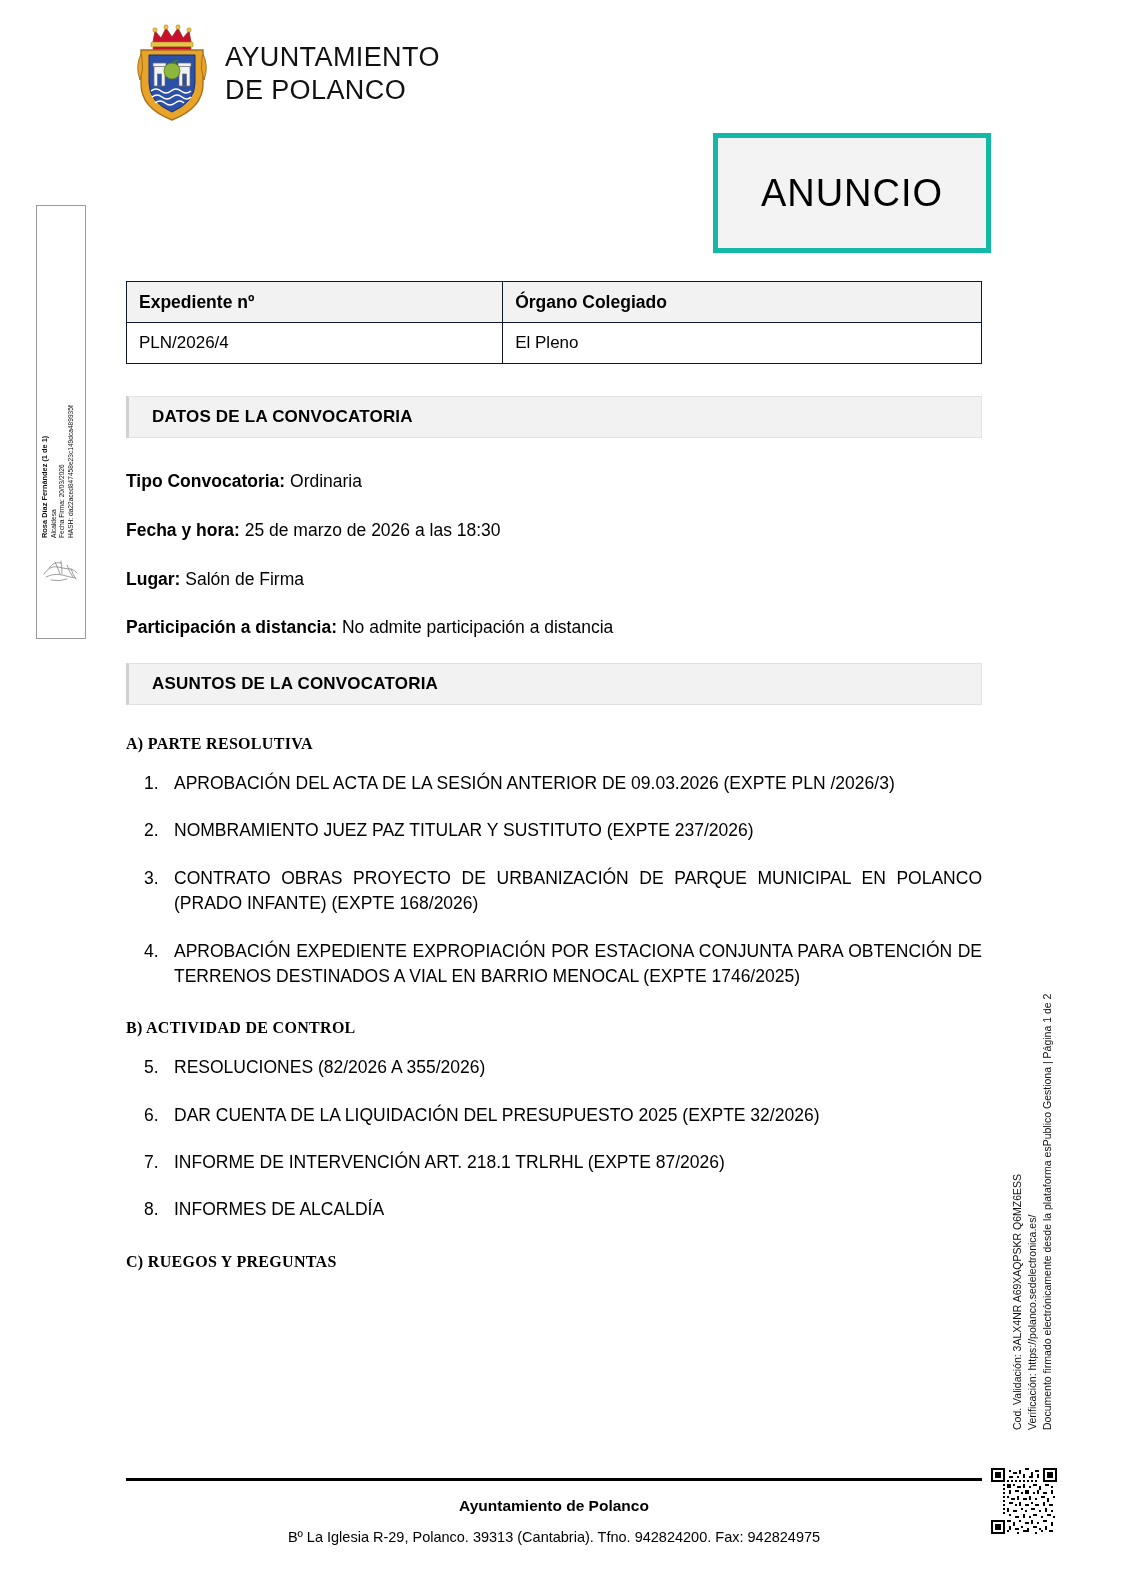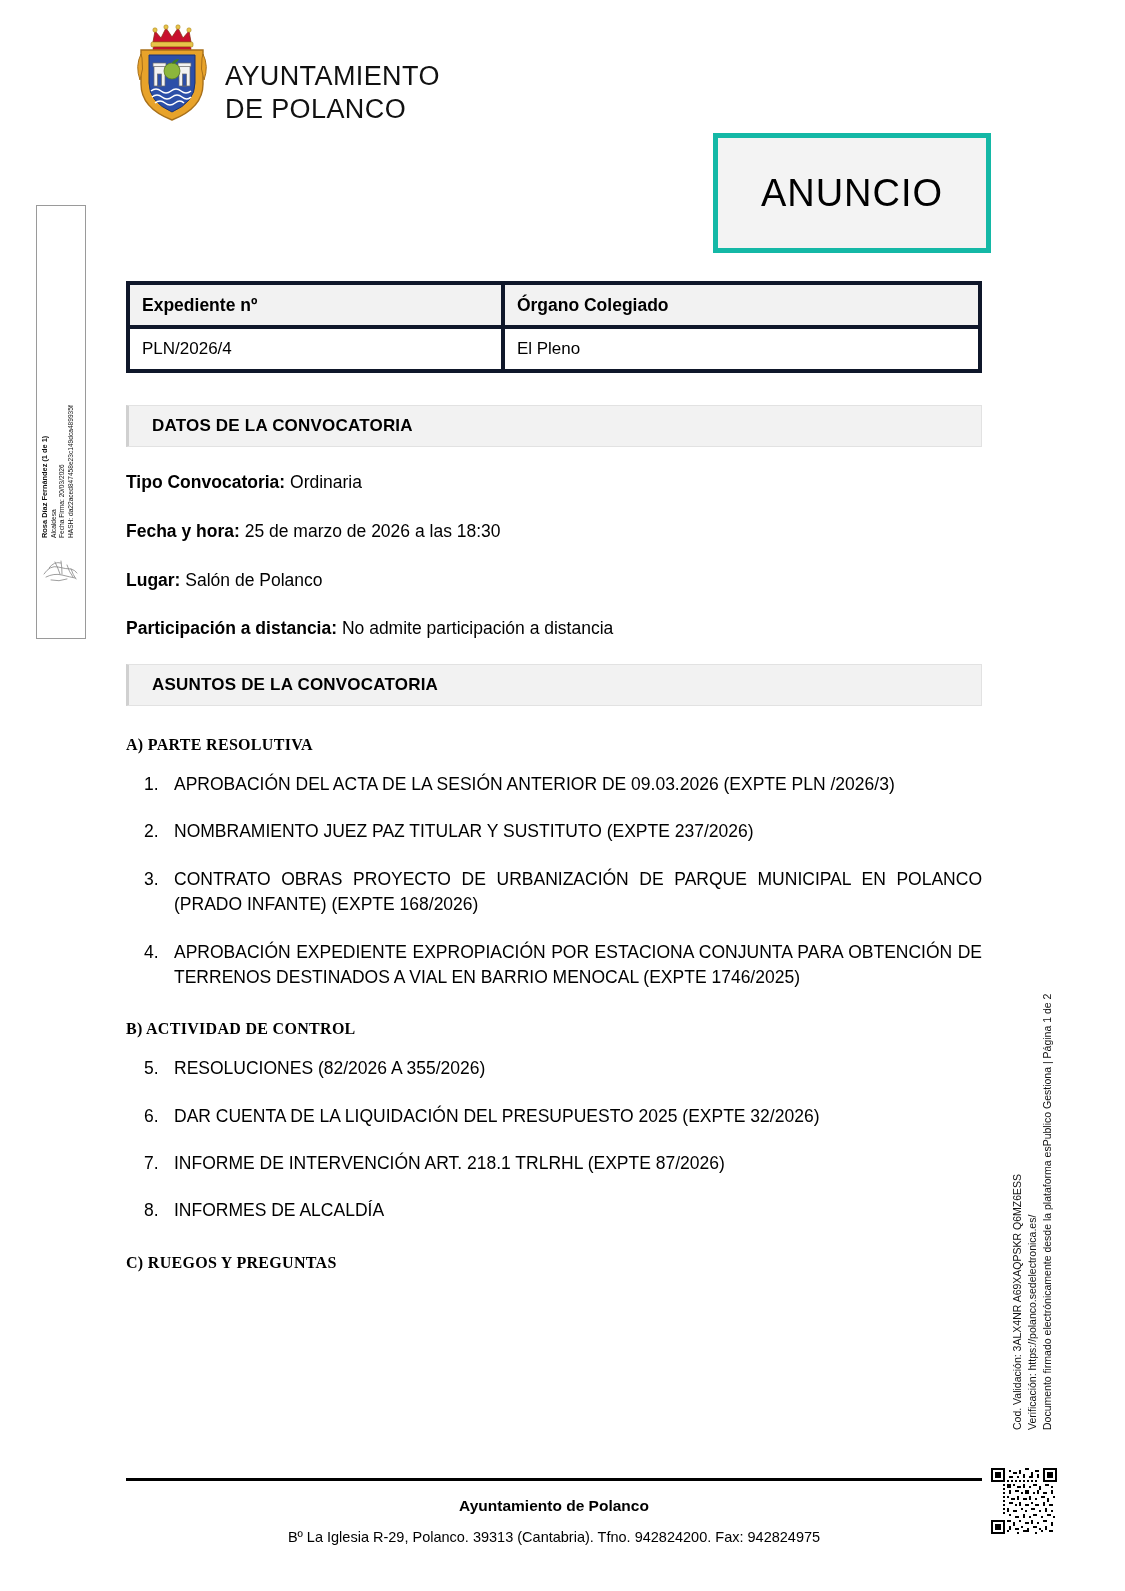--- a/index.html
+++ b/index.html
@@ -15,21 +15,21 @@
     color: #000000;
     overflow: hidden;
   }
 
   
   .header {
     position: absolute;
     left: 133px;
     top: 22px;
     display: flex;
-    align-items: flex-end;
+    align-items: center;
     gap: 14px;
   }
   .crest {
     width: 78px;
     height: 104px;
     flex: 0 0 auto;
   }
   .org-name {
     font-size: 27px;
     line-height: 1.22;
@@ -65,21 +65,21 @@
     width: 856px;
   }
 
   
   table.expte {
     border-collapse: collapse;
     width: 100%;
     table-layout: fixed;
   }
   table.expte td {
-    border: 4px solid #0f172a;
+    border: 1px solid #0f172a;
     padding: 9px 12px;
     font-size: 17px;
     vertical-align: middle;
     height: 22px;
   }
   table.expte tr.head td {
     background: #f2f2f2;
     font-weight: bold;
     font-size: 17.5px;
   }
@@ -96,21 +96,21 @@
     border-left: 3px solid #d0d0d0;
     padding: 10px 23px;
     font-weight: bold;
     font-size: 17px;
     letter-spacing: 0.2px;
   }
   .sec-datos { margin-top: 32px; }
   .sec-asuntos { margin-top: 24px; }
 
   
-  .fields { margin-top: 24px; }
+  .fields { margin-top: 32px; }
   .field {
     font-size: 17.5px;
     margin-bottom: 26px;
     line-height: 1.3;
   }
   .field:last-child { margin-bottom: 0; }
   .field b { font-weight: bold; }
 
   
   .group-title {
@@ -324,21 +324,21 @@
     <div class="field">
       <b>Tipo Convocatoria:</b>
       <span>Ordinaria</span>
     </div>
     <div class="field">
       <b>Fecha y hora:</b>
       <span>25 de marzo de 2026 a las 18:30</span>
     </div>
     <div class="field">
       <b>Lugar:</b>
-      <span>Salón de Polanco</span>
+      <span>Salón de Firma</span>
     </div>
     <div class="field">
       <b>Participación a distancia:</b>
       <span>No admite participación a distancia</span>
     </div>
   </div>
 
   <div class="section-bar sec-asuntos">ASUNTOS DE LA CONVOCATORIA</div>
 
   <div class="group-title">A) PARTE RESOLUTIVA</div>

